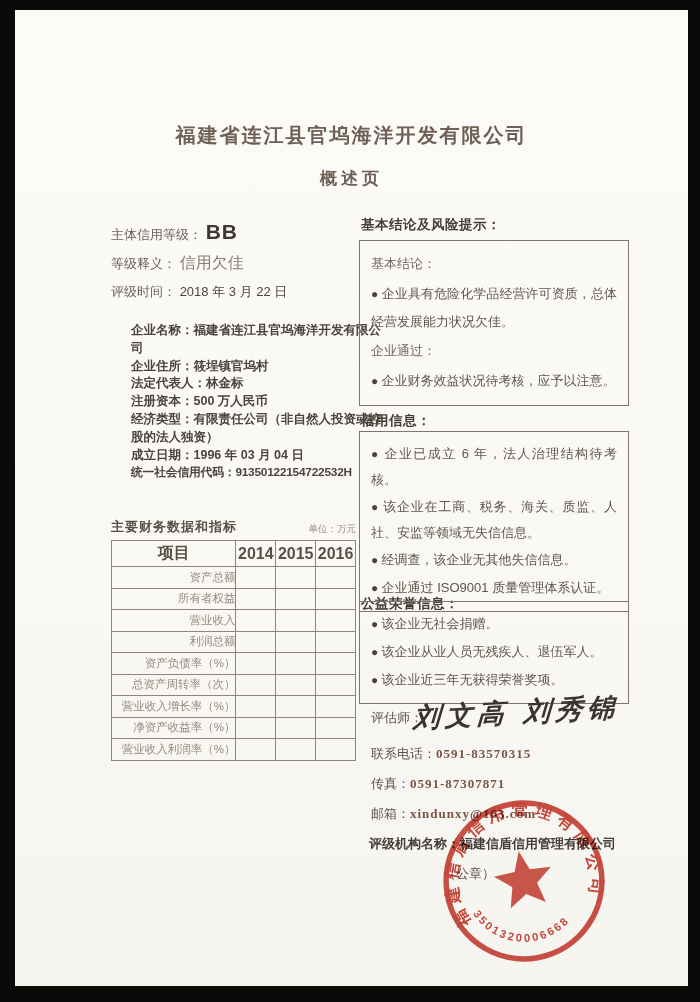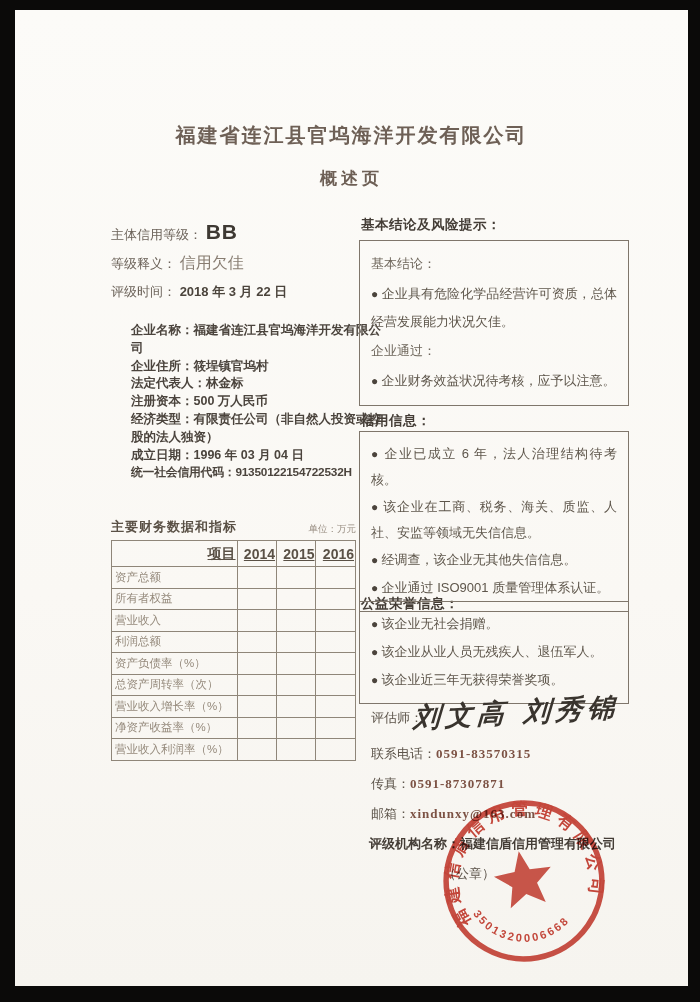--- a/index.html
+++ b/index.html
@@ -10,31 +10,31 @@
   .doc-title{position:absolute;top:112px;left:0;width:100%;text-align:center;
     font-size:20px;font-weight:700;letter-spacing:2px;color:#6e6056;}
   .doc-subtitle{position:absolute;top:157px;left:0;width:100%;text-align:center;
     font-size:17px;font-weight:600;letter-spacing:4px;color:#6e6056;}
   
   .rating{position:absolute;left:96px;top:212px;width:260px;color:#5a5248;font-size:13px;}
   .rating .row{margin-bottom:8px;line-height:20px;}
   .rating .lbl{color:#6b6259;}
   .grade-val{font-size:21px;font-weight:700;color:#3e3933;letter-spacing:1px;}
   .meaning-val{font-size:16px;color:#887d72;}
-  .date-val{font-weight:700;color:#4b443c;margin-top:24px;}
+  .date-val{font-weight:400;color:#4b443c;margin-top:24px;}
   .company{position:absolute;left:96px;top:312px;width:252px;
     font-size:12.5px;line-height:17.8px;font-weight:700;color:#4b443d;margin-left:20px;}
   .company .nowrap{white-space:nowrap;font-size:11.8px;letter-spacing:-0.2px;}
   .fin{position:absolute;left:96px;top:488px;width:245px;}
   .fin-head{display:flex;justify-content:space-between;align-items:flex-end;margin-top:20px;}
   .fin-title{font-size:13px;font-weight:600;color:#5a5146;letter-spacing:1px;}
   .fin-unit{font-size:9.5px;color:#978c80;}
   table.fin-table{border-collapse:collapse;margin-top:4px;}
-  .fin-table th,.fin-table td{border:1px solid #8f8679;}
-  .fin-table th{height:23px;font-size:14px;color:#5a5146;font-weight:600;text-align:right;text-decoration:underline;}
+  .fin-table th,.fin-table td{border:1px solid #8f8679;text-align:right;}
+  .fin-table th{height:23px;font-size:16px;color:#5a5146;font-weight:600;text-align:center;}
   .fin-table td{height:20.5px;font-size:11.5px;color:#958a7c;padding:0 0 0 3px;}
   .c-item{width:131px;} .c-year{width:37px;}
   
   .col-right{position:absolute;left:344px;top:0;width:273px;height:100%;}
   .sec-heading{position:absolute;left:2px;font-size:13.5px;font-weight:700;color:#443d36;letter-spacing:.5px;}
   .sec-box{position:absolute;left:0;width:270px;border:1px solid#7f766b;padding:7px 11px 8px 11px;
     box-sizing:border-box;background:rgba(255,255,255,0.0);}
   .sub{font-size:13px;color:#6e665b;margin:5px 0;line-height:22px;}
   .bullet{font-size:13px;color:#5e564b;line-height:27px;margin:2px 0;text-align:justify;}
   .bullet::before{content:"● ";color:#4b443c;font-size:12px;}

